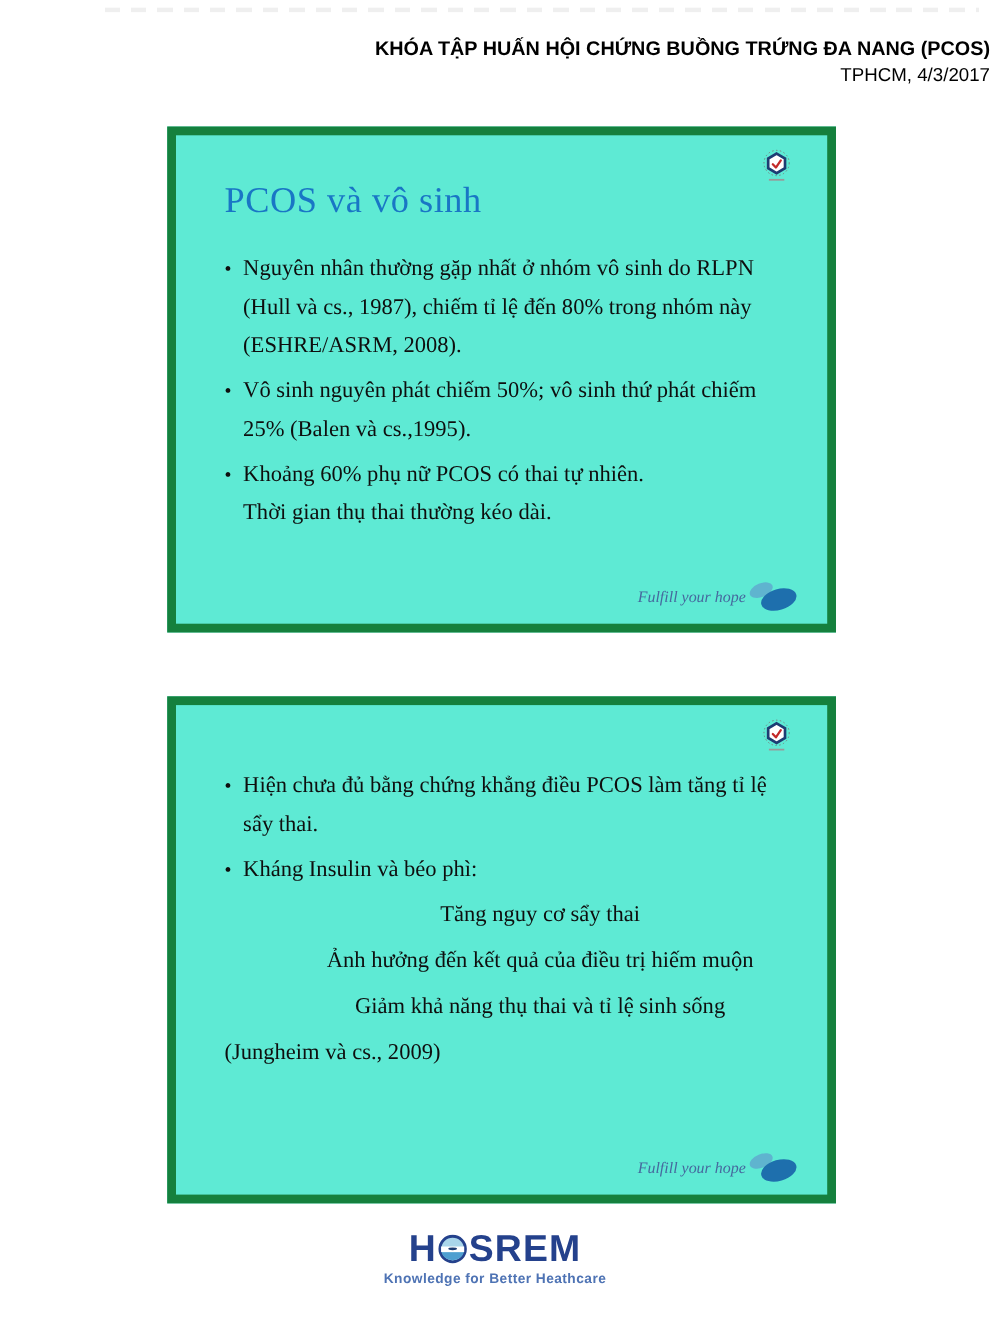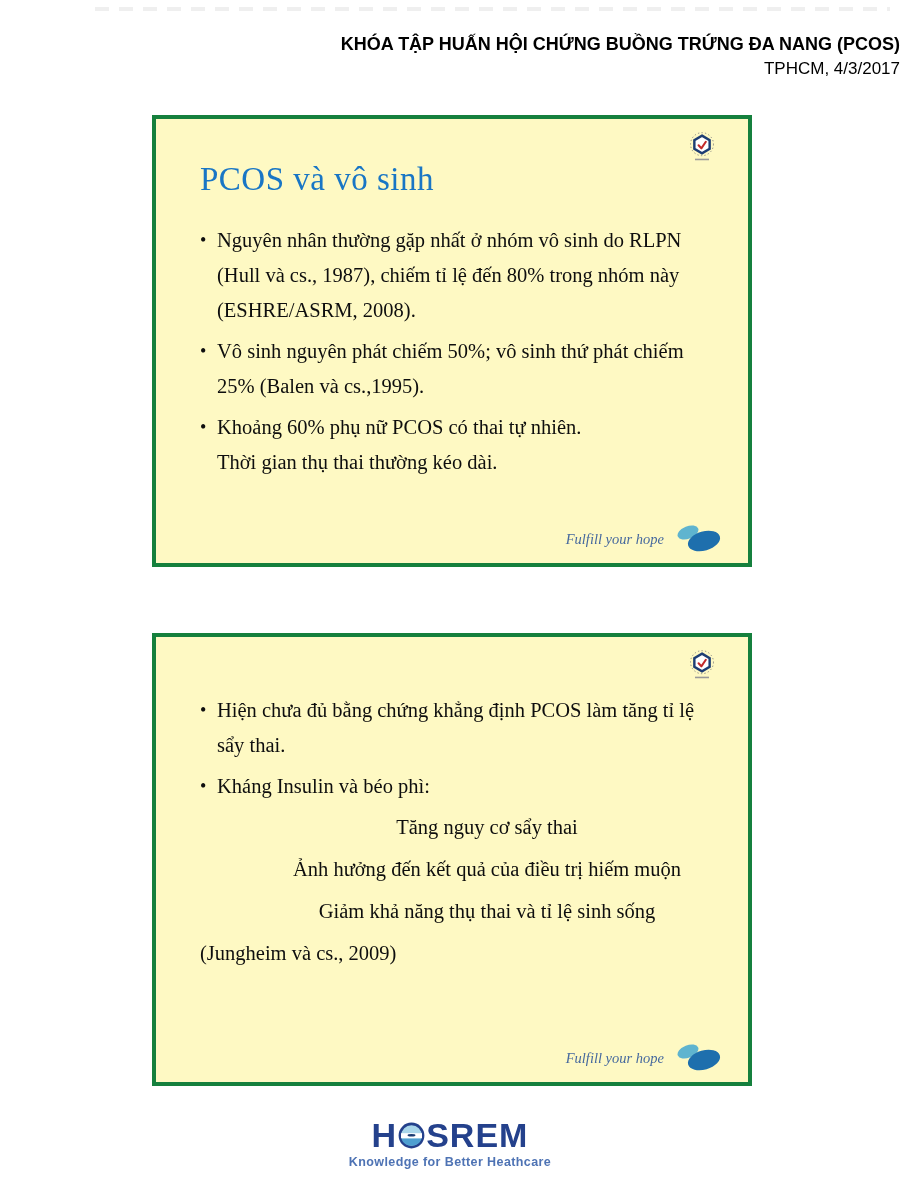--- a/index.html
+++ b/index.html
@@ -24,21 +24,21 @@
     font-weight:bold; font-size:18px; line-height:24px;
   }
   .page-header .h-line2 {
     font-family:Liberation Sans, sans-serif;
     font-size:17px; line-height:26px;
   }
 
   
   .slide {
     position:absolute; left:152px; width:592px;
-    background:#fef9c3; border:4px solid #15803d;
+    background:#5eead4; border:8px solid #15803d;
     box-sizing:content-box;
     text-decoration:underline;
   }
   #slide1 { top:115px; height:444px; }
   #slide2 { top:633px; height:445px; }
 
   .hex-seal { position:absolute; top:12px; right:32px; width:28px; height:32px; }
 
   .slide-title {
     position:absolute; left:44px; top:42px;
@@ -54,21 +54,21 @@
 
   .bullet-row { display:flex; align-items:flex-start; margin-bottom:6px; }
   .bullet-dot { flex:none; width:17px; font-size:18px; }
   .bullet-text { flex:1; }
   .cont-line { margin-left:17px; margin-bottom:6px; }
   .sub-line  { margin-left:60px; margin-bottom:7px;text-align:center; }
   .cite-line { }
 
   .slide-footer {
     position:absolute; right:24px; bottom:8px;
-    display:flex; align-items:center; gap:10px;
+    display:flex; align-items:center; gap:0;
   }
   .footer-tagline {
     font-style:italic; font-size:14.5px; color:#46699e;
     font-family:"Liberation Serif", serif;
   }
   .swoosh { width:50px; height:32px; }
 
   
   .hosrem {
     position:absolute; top:1118px; left:0; right:0;
@@ -135,21 +135,21 @@
   <svg class="hex-seal" viewBox="0 0 30 34">
     <circle cx="15" cy="14" r="12.3" fill="none" stroke="#7a7a7a" stroke-width="0.9" stroke-dasharray="1.4 2.4"></circle>
     <polygon points="15,4.8 23.2,9.6 23.2,19 15,23.8 6.8,19 6.8,9.6" fill="#ffffff" stroke="#1d3d73" stroke-width="2.6"></polygon>
     <path d="M11.3,15.2 l3,3.2 l4.8,-7" stroke="#c32a2a" stroke-width="2.2" fill="none" stroke-linecap="round" stroke-linejoin="round"></path>
     <rect x="7.5" y="29.5" width="15" height="1.7" fill="#999999"></rect>
   </svg>
 
   <div class="slide-body">
     <div class="bullet-row">
       <span class="bullet-dot">•</span>
-      <span class="bullet-text">Hiện chưa đủ bằng chứng khẳng định PCOS làm tăng tỉ lệ sẩy thai.</span>
+      <span class="bullet-text">Hiện chưa đủ bằng chứng khẳng điều PCOS làm tăng tỉ lệ sẩy thai.</span>
     </div>
     <div class="bullet-row">
       <span class="bullet-dot">•</span>
       <span class="bullet-text">Kháng Insulin và béo phì:</span>
     </div>
     <div class="sub-line">Tăng nguy cơ sẩy thai</div>
     <div class="sub-line">Ảnh hưởng đến kết quả của điều trị hiếm muộn</div>
     <div class="sub-line">Giảm khả năng thụ thai và tỉ lệ sinh sống</div>
     <div class="cite-line">(Jungheim và cs., 2009)</div>
   </div>

